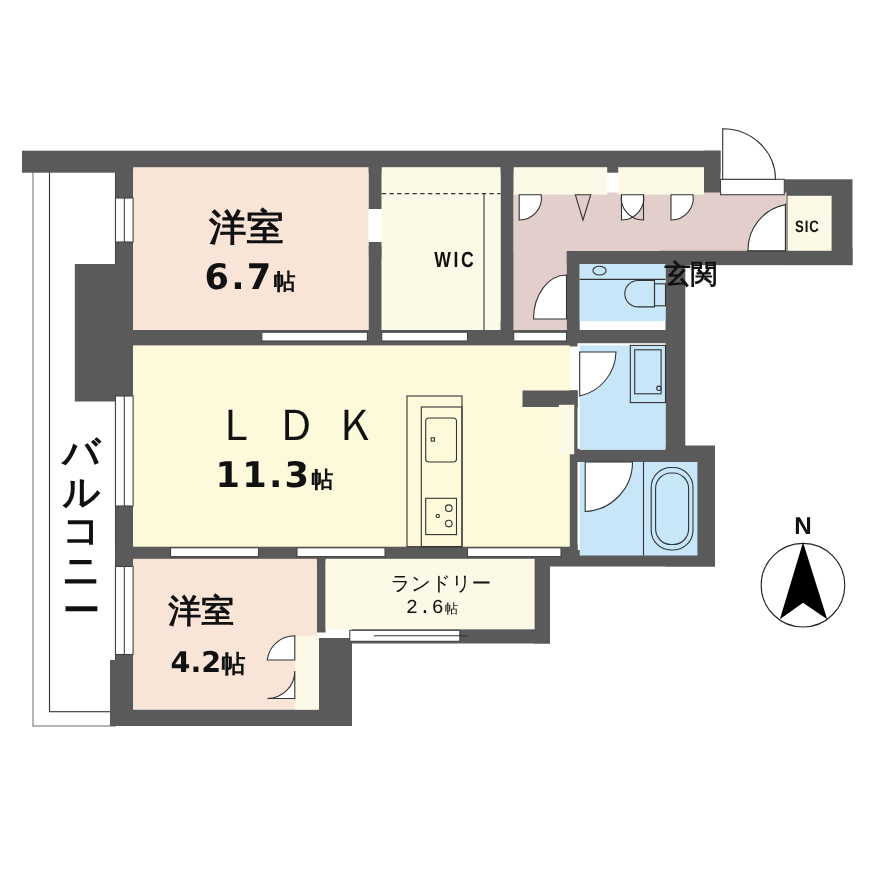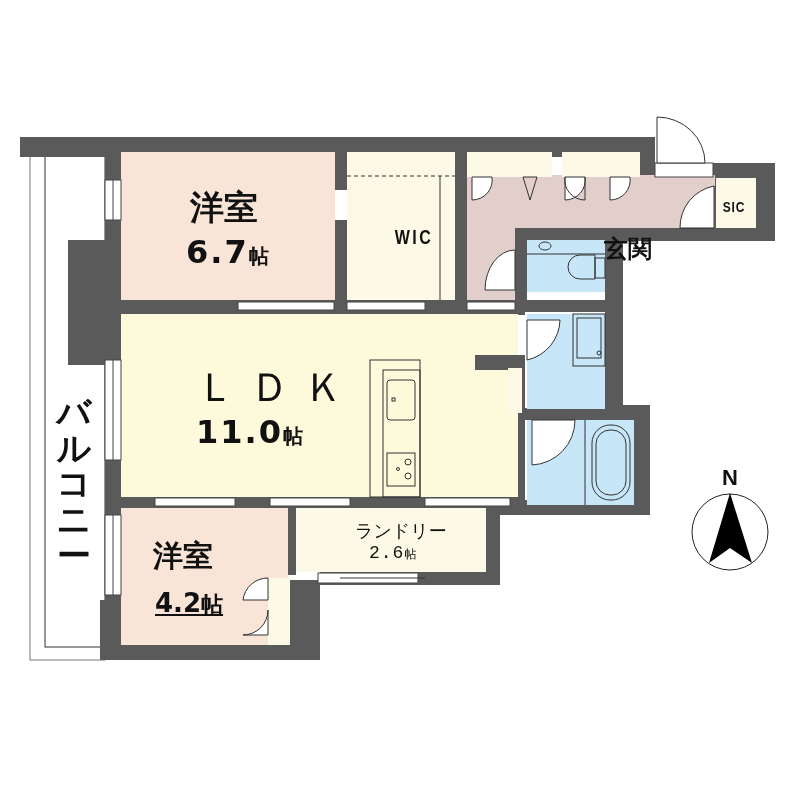--- a/index.html
+++ b/index.html
@@ -178,30 +178,30 @@
   <span>6.7</span><span class="u">帖</span>
 </div>
 
 <div class="lbl wic" style="left:390px;top:227px;">WIC</div>
 
 <div class="lbl genkan" style="left:604px;top:199px;margin-top:38px;">玄関</div>
 <div class="lbl sic" style="left:720px;top:199px;">SIC</div>
 
 <div class="lbl ldk" style="left:196px;top:367px;">ＬＤＫ</div>
 <div class="lbl area-lg" style="left:196px;top:416px;">
-  <span>11.0</span><span class="u">帖</span>
+  <span>11.3</span><span class="u">帖</span>
 </div>
 
 <div class="lbl laundry" style="left:355px;top:522px;">ランドリー</div>
 <div class="lbl laundry-area" style="left:369px;top:544px;">
   <span>2.6</span><span class="u">帖</span>
 </div>
 
 <div class="lbl room-sm" style="left:153px;top:541px;">洋室</div>
-<div class="lbl area-sm" style="left:155px;top:590px;text-decoration:underline;">
+<div class="lbl area-sm" style="left:155px;top:590px;">
   <span>4.2</span><span class="u">帖</span>
 </div>
 
 <div class="lbl bal" style="left:54px;top:395px;">
   <div>バ</div>
   <div>ル</div>
   <div>コ</div>
   <div>ニ</div>
   <div>ー</div>
 </div>

